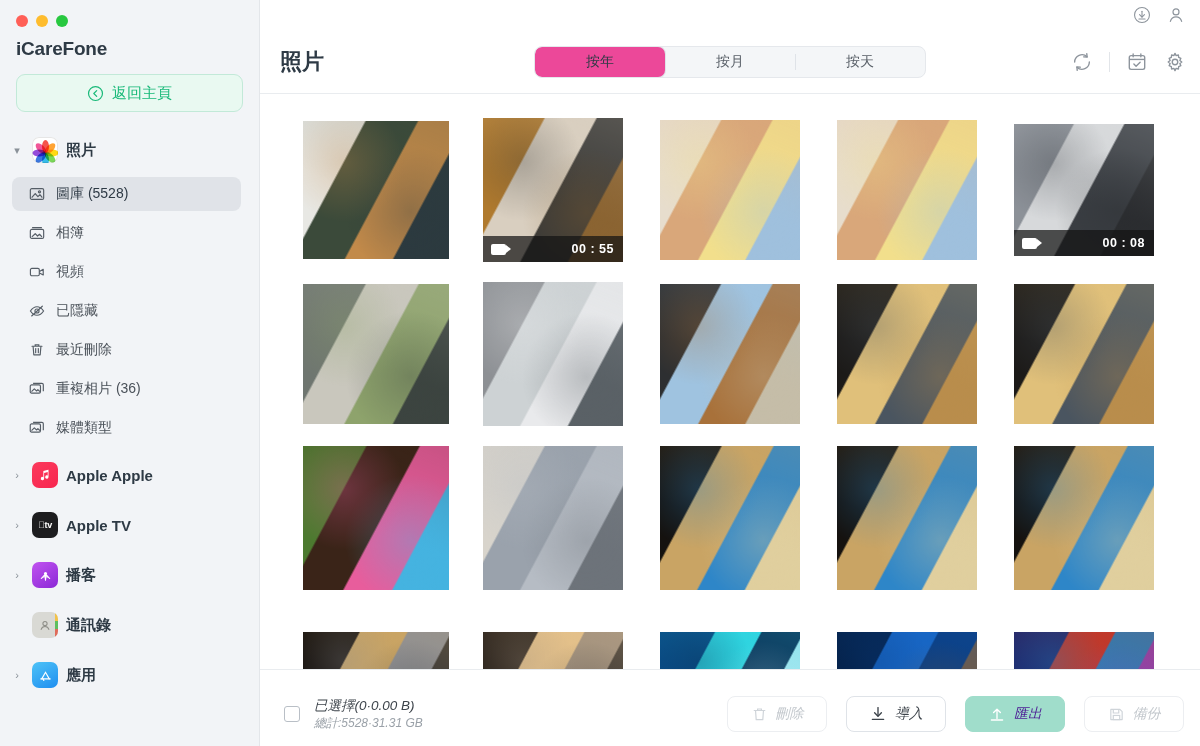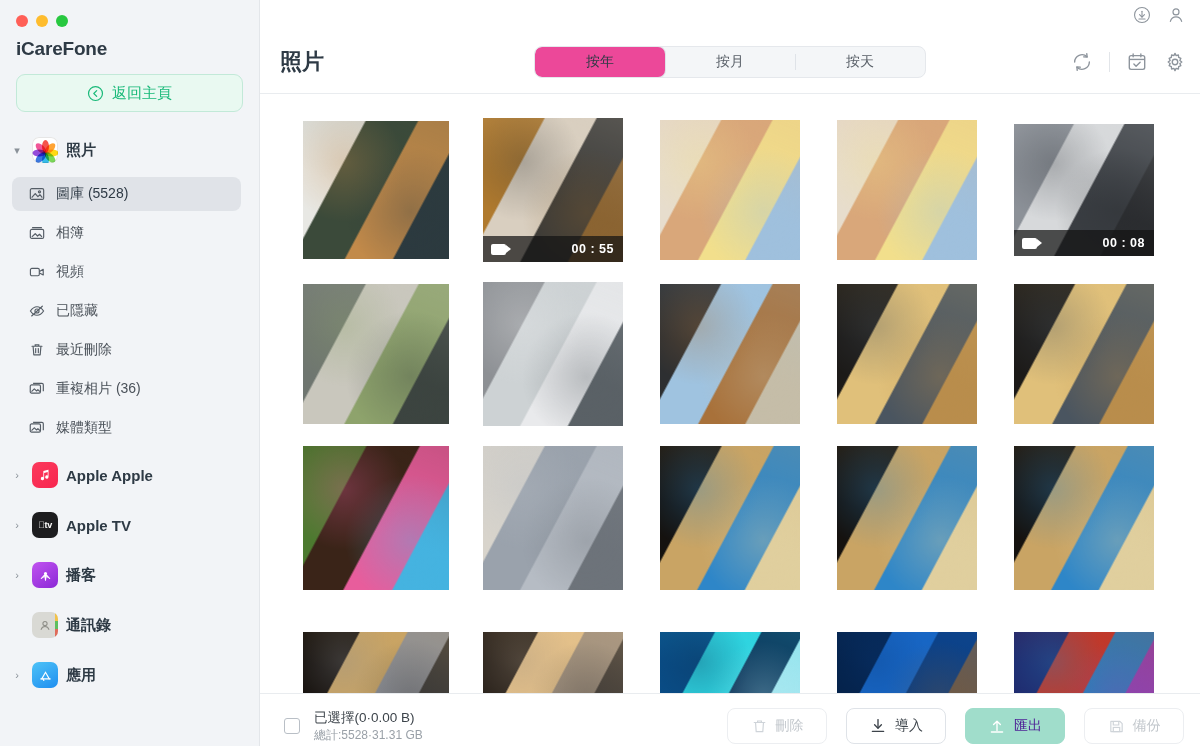--- a/index.html
+++ b/index.html
@@ -143,22 +143,22 @@
   }
   .vid-ico { width: 15px; height: 11px; background: #fff; border-radius: 2px; position: relative; }
   .vid-ico::after {
     content:""; position:absolute; right:-5px; top:1px;
     border-left: 5px solid #fff; border-top: 4px solid transparent; border-bottom: 4px solid transparent;
   }
   .dur { color: #fff; font-size: 12.5px; letter-spacing: .5px; }
 
   
   .footer {
-    height: 53px; border-top: 1px solid #e9ecef;
-    display: flex; align-items: center; padding: 12px 16px 0 24px; background: #fff;
+    height: 77px; border-top: 1px solid #e9ecef;
+    display: flex; align-items: center; padding: 12px 16px 0 24px; background: #fff; font-style: italic;
   }
   .fcheck {
     width: 16px; height: 16px; border: 1.5px solid #b9bfc6; border-radius: 3px;
     flex: 0 0 16px; cursor: pointer; background: #fff;
   }
   .fstat { margin-left: 14px; line-height: 1.45; }
   .fstat .l1 { font-size: 13.5px; color: #3d444b; }
   .fstat .l2 { font-size: 12px; color: #9aa1a8; }
   .fbtns { margin-left: auto; display: flex; gap: 19px; align-items: center; }
   .fbtn {

